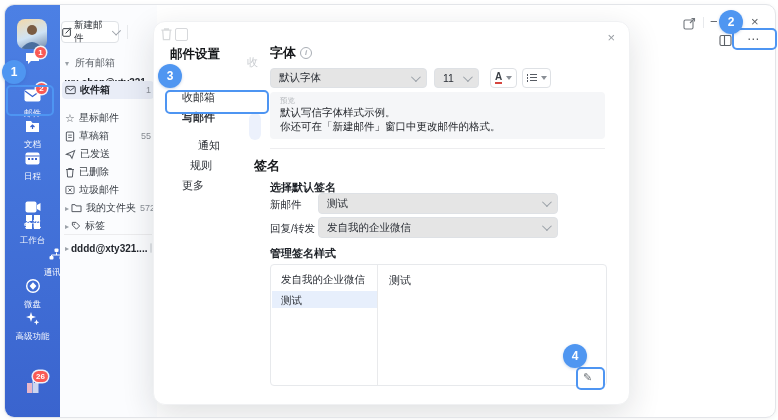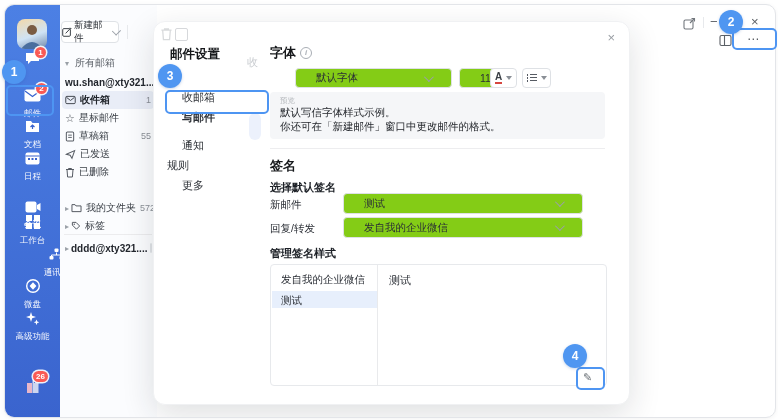--- a/index.html
+++ b/index.html
@@ -40,22 +40,22 @@
   
   .modal{position:absolute;left:148px;top:16px;width:475px;height:382px;background:#fff;border-radius:12px;
     border:1px solid #f0f1f3;box-shadow:0 10px 32px rgba(31,35,41,.14);}
   .m-title{position:absolute;left:16px;top:24px;font-size:12.5px;font-weight:bold;color:#17191c;}
   .m-nav{position:absolute;font-size:11px;color:#2c3036;white-space:nowrap;}
   .m-close{position:absolute;right:14px;top:8px;font-size:13px;color:#989da3;cursor:default;}
   .h1{font-size:13px;font-weight:bold;color:#17191c;}
   .h2{font-size:11px;font-weight:bold;color:#1d2127;}
   .info-i{display:inline-block;width:10px;height:10px;border:1px solid #a9aeb5;border-radius:50%;
     font-size:7.5px;line-height:10px;text-align:center;color:#a9aeb5;vertical-align:2px;margin-left:4px;font-style:italic;}
-  .sel{position:absolute;border:1px solid #dee1e5;border-radius:4px;background:#84cc16;display:flex;align-items:center;
-    font-size:10.5px;color:#2b2f36;padding:0 20px;box-sizing:border-box;margin-left:25px;}
+  .sel{position:absolute;border:1px solid #dee1e5;border-radius:4px;background:#e5e5e5;display:flex;align-items:center;
+    font-size:10.5px;color:#2b2f36;padding:0 8px;box-sizing:border-box;}
   .chev{margin-left:auto;width:6px;height:6px;border-right:1.3px solid #9aa0a7;border-bottom:1.3px solid #9aa0a7;
     transform:rotate(45deg) translateY(-2px);}
   .mini-caret{width:0;height:0;border-left:3px solid transparent;border-right:3px solid transparent;
     border-top:4px solid #8a8f96;margin-left:4px;}
   .toolbtn{position:absolute;border:1px solid #dee1e5;border-radius:4px;background:#fff;display:flex;
     align-items:center;justify-content:center;box-sizing:border-box;}
   .preview{position:absolute;background:#f5f6f8;border-radius:4px;}
   .divider{position:absolute;height:1px;background:#ededef;}
   .managebox{position:absolute;border:1px solid #e7e9ec;border-radius:4px;background:#fff;}
   .sig-row-sel{position:absolute;background:#e7effc;}
@@ -194,21 +194,21 @@
 
     <div class="folders">
       <div class="f-row" style="top:49px;">
         <span class="tri">▾</span>
         <span class="lb" style="color:#5a5f66;">所有邮箱</span>
       </div>
       <div class="f-row" style="top:68px;">
         <span class="acct">wu.shan@xty321....</span>
       </div>
 
-      <div class="f-row f-sel" style="top:86px;">
+      <div class="f-row f-sel" style="top:76px;">
         <span style="line-height:0;"><svg width="11" height="10" viewBox="0 0 12 11">
               <rect x="0.8" y="1.5" width="10.4" height="8" rx="1.2" fill="none" stroke="#454a52" stroke-width="1.1"></rect>
               <path d="M1.5 2.5 L6 6 L10.5 2.5" fill="none" stroke="#454a52" stroke-width="1.1"></path>
             </svg></span>
         <span class="lb">收件箱</span>
         <span class="ct">1</span>
       </div>
 
       <div class="f-row" style="top:104px;">
         <span style="color:#60656c;font-size:11px;line-height:10px;">☆</span>
@@ -232,20 +232,27 @@
         <span class="lb">已删除</span>
       </div>
 
       <div class="f-row" style="top:140px;">
         <span style="line-height:0;"><svg width="11" height="11" viewBox="0 0 12 12">
               <path d="M1.5 5.8 L10.5 1.8 L7.6 10.2 L5.6 6.8 Z" fill="none" stroke="#565b63" stroke-width="1.1"></path>
             </svg></span>
         <span class="lb">已发送</span>
       </div>
 
+      <div class="f-row" style="top:176px;">
+        <span style="line-height:0;"><svg width="10" height="10" viewBox="0 0 11 11">
+              <rect x="1" y="1.5" width="9" height="8" rx="1" fill="none" stroke="#565b63" stroke-width="1"></rect>
+              <path d="M3.8 3.8 l3.4 3.4 M7.2 3.8 l-3.4 3.4" stroke="#565b63" stroke-width="1"></path>
+            </svg></span>
+        <span class="lb">垃圾邮件</span>
+      </div>
 
       <div class="f-row" style="top:194px;">
         <span class="tri">▸</span>
         <span style="line-height:0;"><svg width="11" height="10" viewBox="0 0 12 11">
               <path d="M1 9.5 V1.8 h3.4 l1 1.4 H11 V9.5 z" fill="none" stroke="#565b63" stroke-width="1.1"></path>
             </svg></span>
         <span class="lb">我的文件夹</span>
         <span class="ct-inline">572</span>
       </div>
 
@@ -304,22 +311,22 @@
     <div class="toolbtn" style="left:730px;top:26px;width:37px;height:15px;border:none;">
       <span style="font-size:12px;color:#55595e;letter-spacing:1px;line-height:8px;">⋯</span>
     </div>
 
     <div class="modal">
       <div class="m-close">×</div>
       <div class="m-title">邮件设置</div>
 
       <div class="m-nav" style="left:28px;top:68px;">收邮箱</div>
       <div class="m-nav" style="left:28px;top:88px;font-weight:bold;">写邮件</div>
-      <div class="m-nav" style="left:28px;top:116px;">通知</div>
-      <div class="m-nav" style="left:13px;top:136px;">规则</div>
+      <div class="m-nav" style="left:44px;top:116px;">通知</div>
+      <div class="m-nav" style="left:36px;top:136px;">规则</div>
       <div class="m-nav" style="left:28px;top:156px;">更多</div>
 
       <div class="abs h1" style="left:116px;top:22px;">
         <span>字体</span><span class="info-i">i</span>
       </div>
 
       <div class="sel" style="left:116px;top:46px;width:157px;height:20px;">
         <span>默认字体</span>
         <span class="chev"></span>
       </div>
@@ -344,21 +351,21 @@
       </div>
 
       <div class="preview" style="left:116px;top:70px;width:335px;height:47px;">
         <div class="abs" style="left:10px;top:4px;font-size:7.5px;color:#b9bcc0;">预览</div>
         <div class="abs" style="left:10px;top:14px;font-size:10.5px;color:#26292e;">默认写信字体样式示例。</div>
         <div class="abs" style="left:10px;top:28px;font-size:10.5px;color:#26292e;">你还可在「新建邮件」窗口中更改邮件的格式。</div>
       </div>
 
       <div class="divider" style="left:116px;top:126px;width:335px;"></div>
 
-      <div class="abs h1" style="left:116px;top:135px;">签名</div>
+      <div class="abs h1" style="left:100px;top:135px;">签名</div>
       <div class="abs h2" style="left:116px;top:158px;">选择默认签名</div>
 
       <div class="abs lbl" style="left:116px;top:176px;">新邮件</div>
       <div class="sel" style="left:164px;top:171px;width:240px;height:21px;">
         <span>测试</span>
         <span class="chev"></span>
       </div>
 
       <div class="abs lbl" style="left:116px;top:200px;">回复/转发</div>
       <div class="sel" style="left:164px;top:195px;width:240px;height:21px;">

